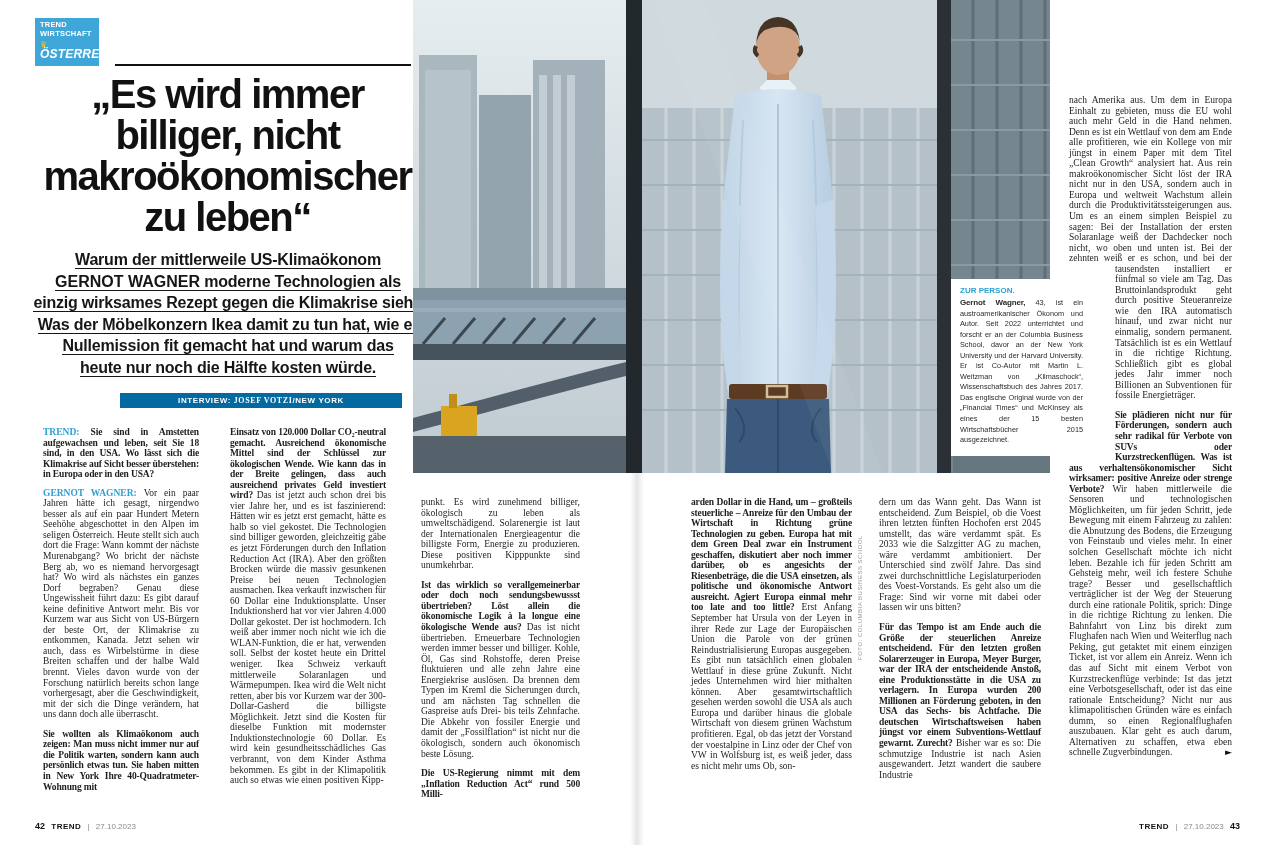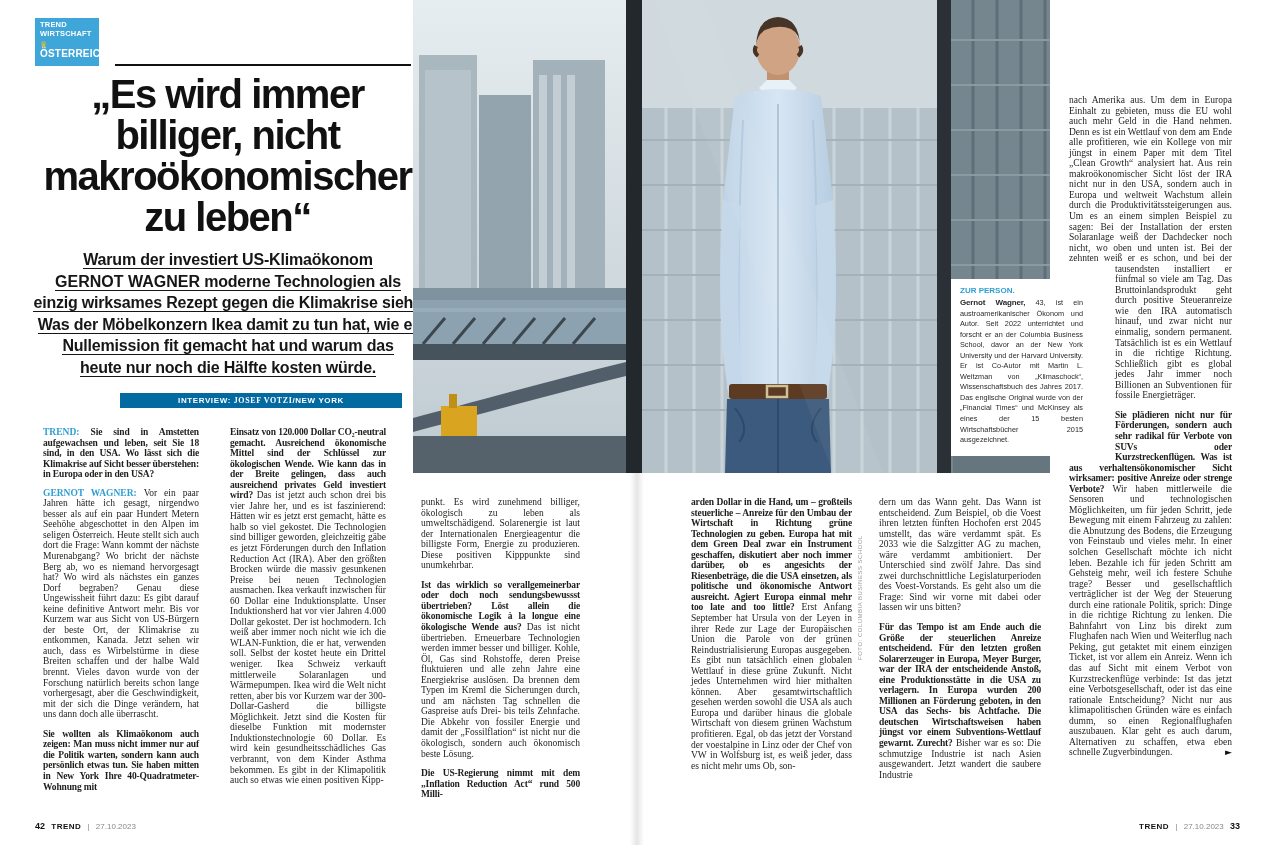--- a/index.html
+++ b/index.html
@@ -3,21 +3,21 @@
 <meta charset="utf-8">
 <style>
   html,body{margin:0;padding:0;background:#e9e9e9;}
   .spread{position:relative;width:1272px;height:845px;background:#ffffff;margin:0 auto;overflow:hidden;
           font-family:"Liberation Serif","DejaVu Serif",serif;color:#1d1d1b;}
   
   .badge{position:absolute;left:35px;top:18px;width:64px;height:48px;background:#3fa6d9;color:#fff;
          font-family:"Liberation Sans","DejaVu Sans",sans-serif;font-weight:bold;padding:3px 0 0 5px;box-sizing:border-box;}
   .badge .b-line{font-size:7.5px;line-height:8.5px;letter-spacing:.2px;}
   .badge .crown{color:#f0c419;font-size:8px;line-height:8px;margin-top:3px;}
-  .badge .country{font-size:10px;line-height:10px;letter-spacing:.2px;}
+  .badge .country{font-size:12px;line-height:10px;letter-spacing:.2px;font-style:italic;}
   
   .headline-rule{position:absolute;left:115px;top:64px;width:296px;height:2px;background:#111;}
   .headline{position:absolute;left:25px;top:74px;width:405px;text-align:center;
             font-family:"Liberation Sans","DejaVu Sans",sans-serif;font-weight:bold;
             font-size:40px;line-height:41px;letter-spacing:-1.5px;color:#111;}
   .standfirst{position:absolute;left:22px;top:249px;width:412px;text-align:center;
               font-family:"Liberation Sans","DejaVu Sans",sans-serif;font-weight:bold;
               font-size:16px;line-height:21.5px;letter-spacing:-.2px;color:#161616;}
   .sf-underline{border-bottom:1.8px solid #161616;padding-bottom:0px;}
   .run-sfb{font-weight:900;letter-spacing:0;}
@@ -77,21 +77,21 @@
   <div class="headline-rule"></div>
 
   <h1 class="headline" id="headline" style="margin:0;">
       <div>„Es wird immer</div>
       <div>billiger, nicht</div>
       <div>makroökonomischer</div>
       <div>zu leben“</div>
     </h1>
 
   <div class="standfirst" id="standfirst">
-      <div><span class="sf-underline"><span class="run-n">Warum der investiert US-Klimaökonom</span></span></div>
+      <div><span class="sf-underline"><span class="run-n">Warum der mittlerweile US-Klimaökonom</span></span></div>
       <div><span class="sf-underline"><span class="run-sfb">GERNOT WAGNER</span><span class="run-n"> moderne Technologien als</span></span></div>
       <div><span class="sf-underline"><span class="run-n">einzig wirksames Rezept gegen die Klimakrise sieht.</span></span></div>
       <div><span class="sf-underline"><span class="run-n">Was der Möbelkonzern Ikea damit zu tun hat, wie er</span></span></div>
       <div><span class="sf-underline"><span class="run-n">Nullemission fit gemacht hat und warum das</span></span></div>
       <div><span class="sf-underline"><span class="run-n">heute nur noch die Hälfte kosten würde.</span></span></div>
     </div>
 
   <div class="interview-bar" id="interview-bar"><span class="run-n">INTERVIEW: </span><span class="run-serif">JOSEF VOTZI</span><span class="run-n">/NEW YORK</span></div>
 
   <div class="photo">
@@ -228,16 +228,16 @@
   <div class="footer footer-left">
     <span class="pg">42</span>
     <span class="brand">TREND</span>
     <span>|</span>
     <span>27.10.2023</span>
   </div>
   <div class="footer footer-right">
     <span class="brand">TREND</span>
     <span>|</span>
     <span>27.10.2023</span>
-    <span class="pg">33</span>
+    <span class="pg">43</span>
   </div>
 
 </div>
 
 </body></html>

